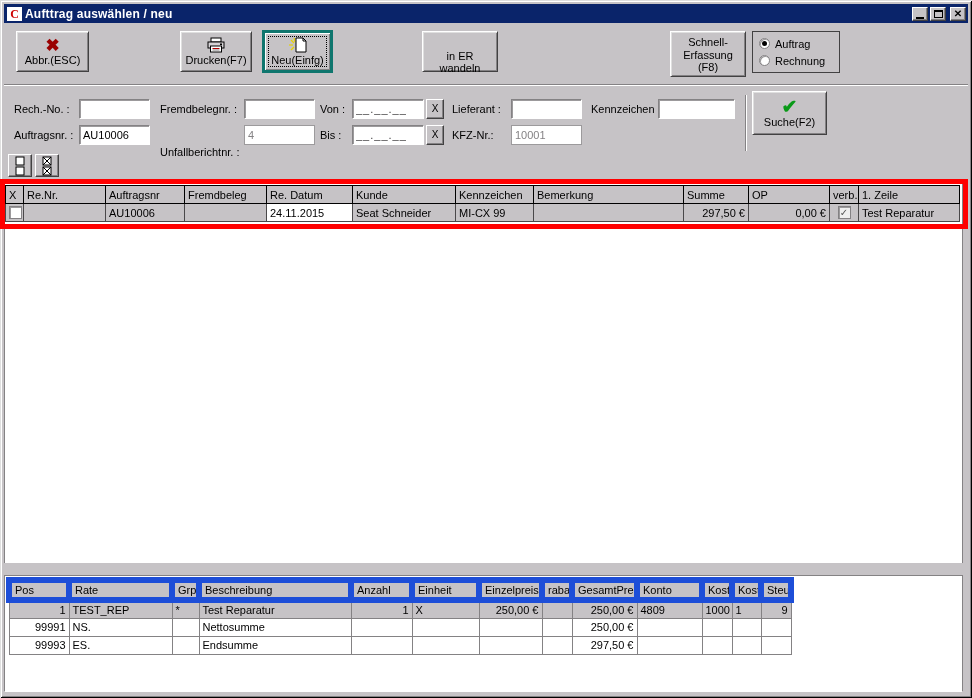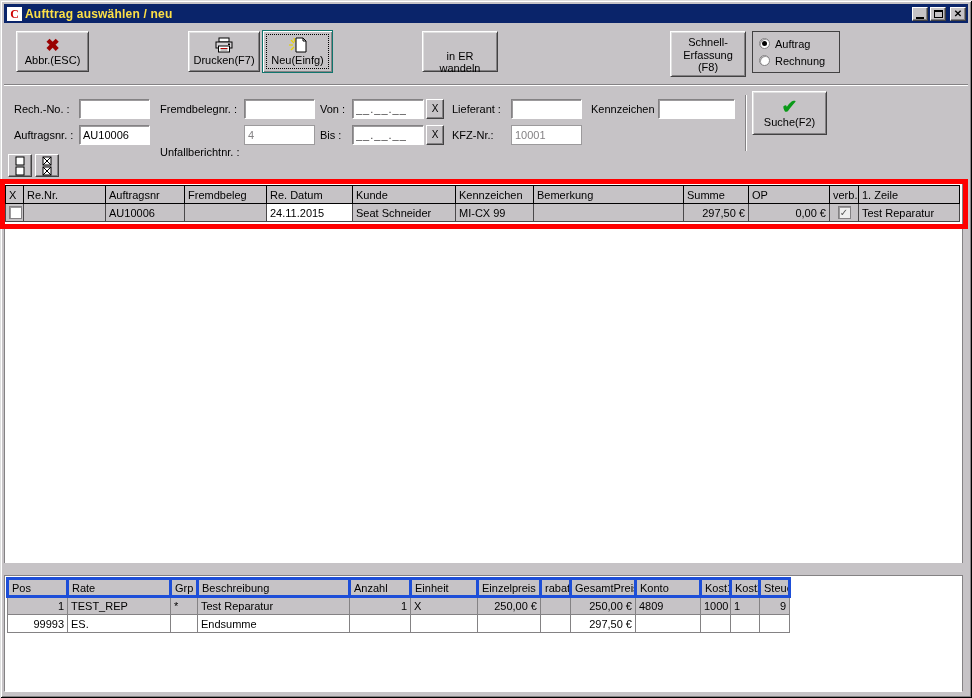--- a/index.html
+++ b/index.html
@@ -20,42 +20,42 @@
     position:absolute; left:4px; top:4px; right:4px; height:19px;
     background:var(--title); display:flex; align-items:center; padding:0 2px;
   }
   .app-icon{
     width:15px;height:14px;background:#fff;margin:0 3px 0 1px;
     display:flex;align-items:center;justify-content:center;
     color:#cc0000;font-weight:bold;font-size:12px;line-height:1;
     font-family:"Liberation Serif",serif;
   }
   .app-icon::after{content:"";position:absolute;}
-  .title-text{color:#fde047;font-weight:bold;font-size:12px;letter-spacing:.2px;}
+  .title-text{color:#ffffff;font-weight:bold;font-size:12px;letter-spacing:.2px;}
   .winbtns{margin-left:auto;display:flex;gap:2px;}
   .wbtn{
     width:16px;height:14px;background:var(--face);position:relative;
     border:1px solid; border-color:var(--hl) var(--dk) var(--dk) var(--hl);
     box-shadow: inset -1px -1px 0 var(--sh);
     display:flex;align-items:center;justify-content:center;
   }
   .wbtn.close{margin-left:2px;}
   .glyph-min{width:8px;height:2px;background:#000;margin-top:8px;}
   .glyph-max{width:9px;height:8px;border:1px solid #000;border-top-width:2px;}
   .glyph-close{font-size:10px;font-weight:bold;line-height:1;}
   
   .btn{
     position:absolute;background:var(--face);
     border:1px solid;border-color:var(--hl) var(--dk) var(--dk) var(--hl);
     box-shadow: inset 1px 1px 0 var(--lt), inset -1px -1px 0 var(--sh);
     display:flex;flex-direction:column;align-items:center;justify-content:center;
     gap:1px; text-align:center; cursor:default; padding:2px;
   }
   .btn .lbl{line-height:12px;}
-  .btn.focused{border:1px solid #0f766e;box-shadow: inset 1px 1px 0 var(--hl), inset -1px -1px 0 var(--sh); justify-content: center;}
+  .btn.focused{border:3px solid #0f766e;box-shadow: inset 1px 1px 0 var(--hl), inset -1px -1px 0 var(--sh); justify-content: center;}
   .btn.focused::after{
     content:"";position:absolute;left:3px;top:3px;right:3px;bottom:3px;
     border:1px dotted #000;
   }
   .field{
     position:absolute;height:20px;background:#fff;border:1px solid;
     border-color:var(--sh) var(--hl) var(--hl) var(--sh);
     box-shadow: inset 1px 1px 0 #9c9a9c;
     font-family:"Liberation Sans",sans-serif;font-size:11px;padding:0 3px;color:#000;
   }
@@ -117,21 +117,21 @@
     display:flex;align-items:center;justify-content:center;
     font-size:10px;color:#555;line-height:1;
   }
   .cbbox.checked{background:#efefef;}
   
   .bottom-panel{
     position:absolute;left:4px;top:575px;width:959px;height:117px;background:#fff;
     border:1px solid var(--sh);border-bottom-color:var(--hl);
   }
   .pgrid{width:782px;margin:1px 0 0 1px;}
-  .pgrid th{background:var(--face);border:3px solid #1d4ed8;}
+  .pgrid th{background:var(--face);border:6px solid #1d4ed8;}
   .pgrid td{background:#fff;border:1px solid #848284;}
   .pgrid tr.sel td{background:var(--face);}
   .smallbtn{
     position:absolute;width:24px;height:23px;background:var(--face);
     border:1px solid;border-color:var(--hl) var(--dk) var(--dk) var(--hl);
     box-shadow: inset -1px -1px 0 var(--sh);
     display:flex;align-items:center;justify-content:center;
   }
 </style>
 </head>
@@ -153,21 +153,21 @@
           <span class="glyph-close">✕</span>
         </div>
     </div>
   </div>
 
   <div class="btn" style="left:16px;top:31px;width:73px;height:41px;">
     <span class="icon-x">✖</span>
     <span class="lbl">Abbr.(ESC)</span>
   </div>
 
-  <div class="btn" style="left:180px;top:31px;width:72px;height:41px;margin-left:8px;">
+  <div class="btn" style="left:180px;top:31px;width:72px;height:41px;">
     <svg width="18" height="16" viewBox="0 0 18 16">
       <rect x="4" y="1" width="10" height="4" fill="#ffffff" stroke="#000"></rect>
       <rect x="1" y="5" width="16" height="6" fill="#d6d3d6" stroke="#000"></rect>
       <rect x="13" y="6.5" width="2" height="1.5" fill="#000"></rect>
       <rect x="3.5" y="9" width="11" height="6" fill="#ffffff" stroke="#000"></rect>
       <line x1="5.5" y1="11.5" x2="12.5" y2="11.5" stroke="#b00000"></line>
       <line x1="5.5" y1="13" x2="12.5" y2="13" stroke="#848284"></line>
     </svg>
     <span class="lbl">Drucken(F7)</span>
   </div>
@@ -358,20 +358,35 @@
         <td>X</td>
         <td class="r">250,00 €</td>
         <td class="r"></td>
         <td class="r">250,00 €</td>
         <td>4809</td>
         <td>1000</td>
         <td>1</td>
         <td class="r">9</td>
       </tr>
       <tr>
+        <td class="r">99991</td>
+        <td>NS.</td>
+        <td></td>
+        <td>Nettosumme</td>
+        <td class="r"></td>
+        <td></td>
+        <td class="r"></td>
+        <td class="r"></td>
+        <td class="r">250,00 €</td>
+        <td></td>
+        <td></td>
+        <td></td>
+        <td class="r"></td>
+      </tr>
+      <tr>
         <td class="r">99993</td>
         <td>ES.</td>
         <td></td>
         <td>Endsumme</td>
         <td class="r"></td>
         <td></td>
         <td class="r"></td>
         <td class="r"></td>
         <td class="r">297,50 €</td>
         <td></td>

